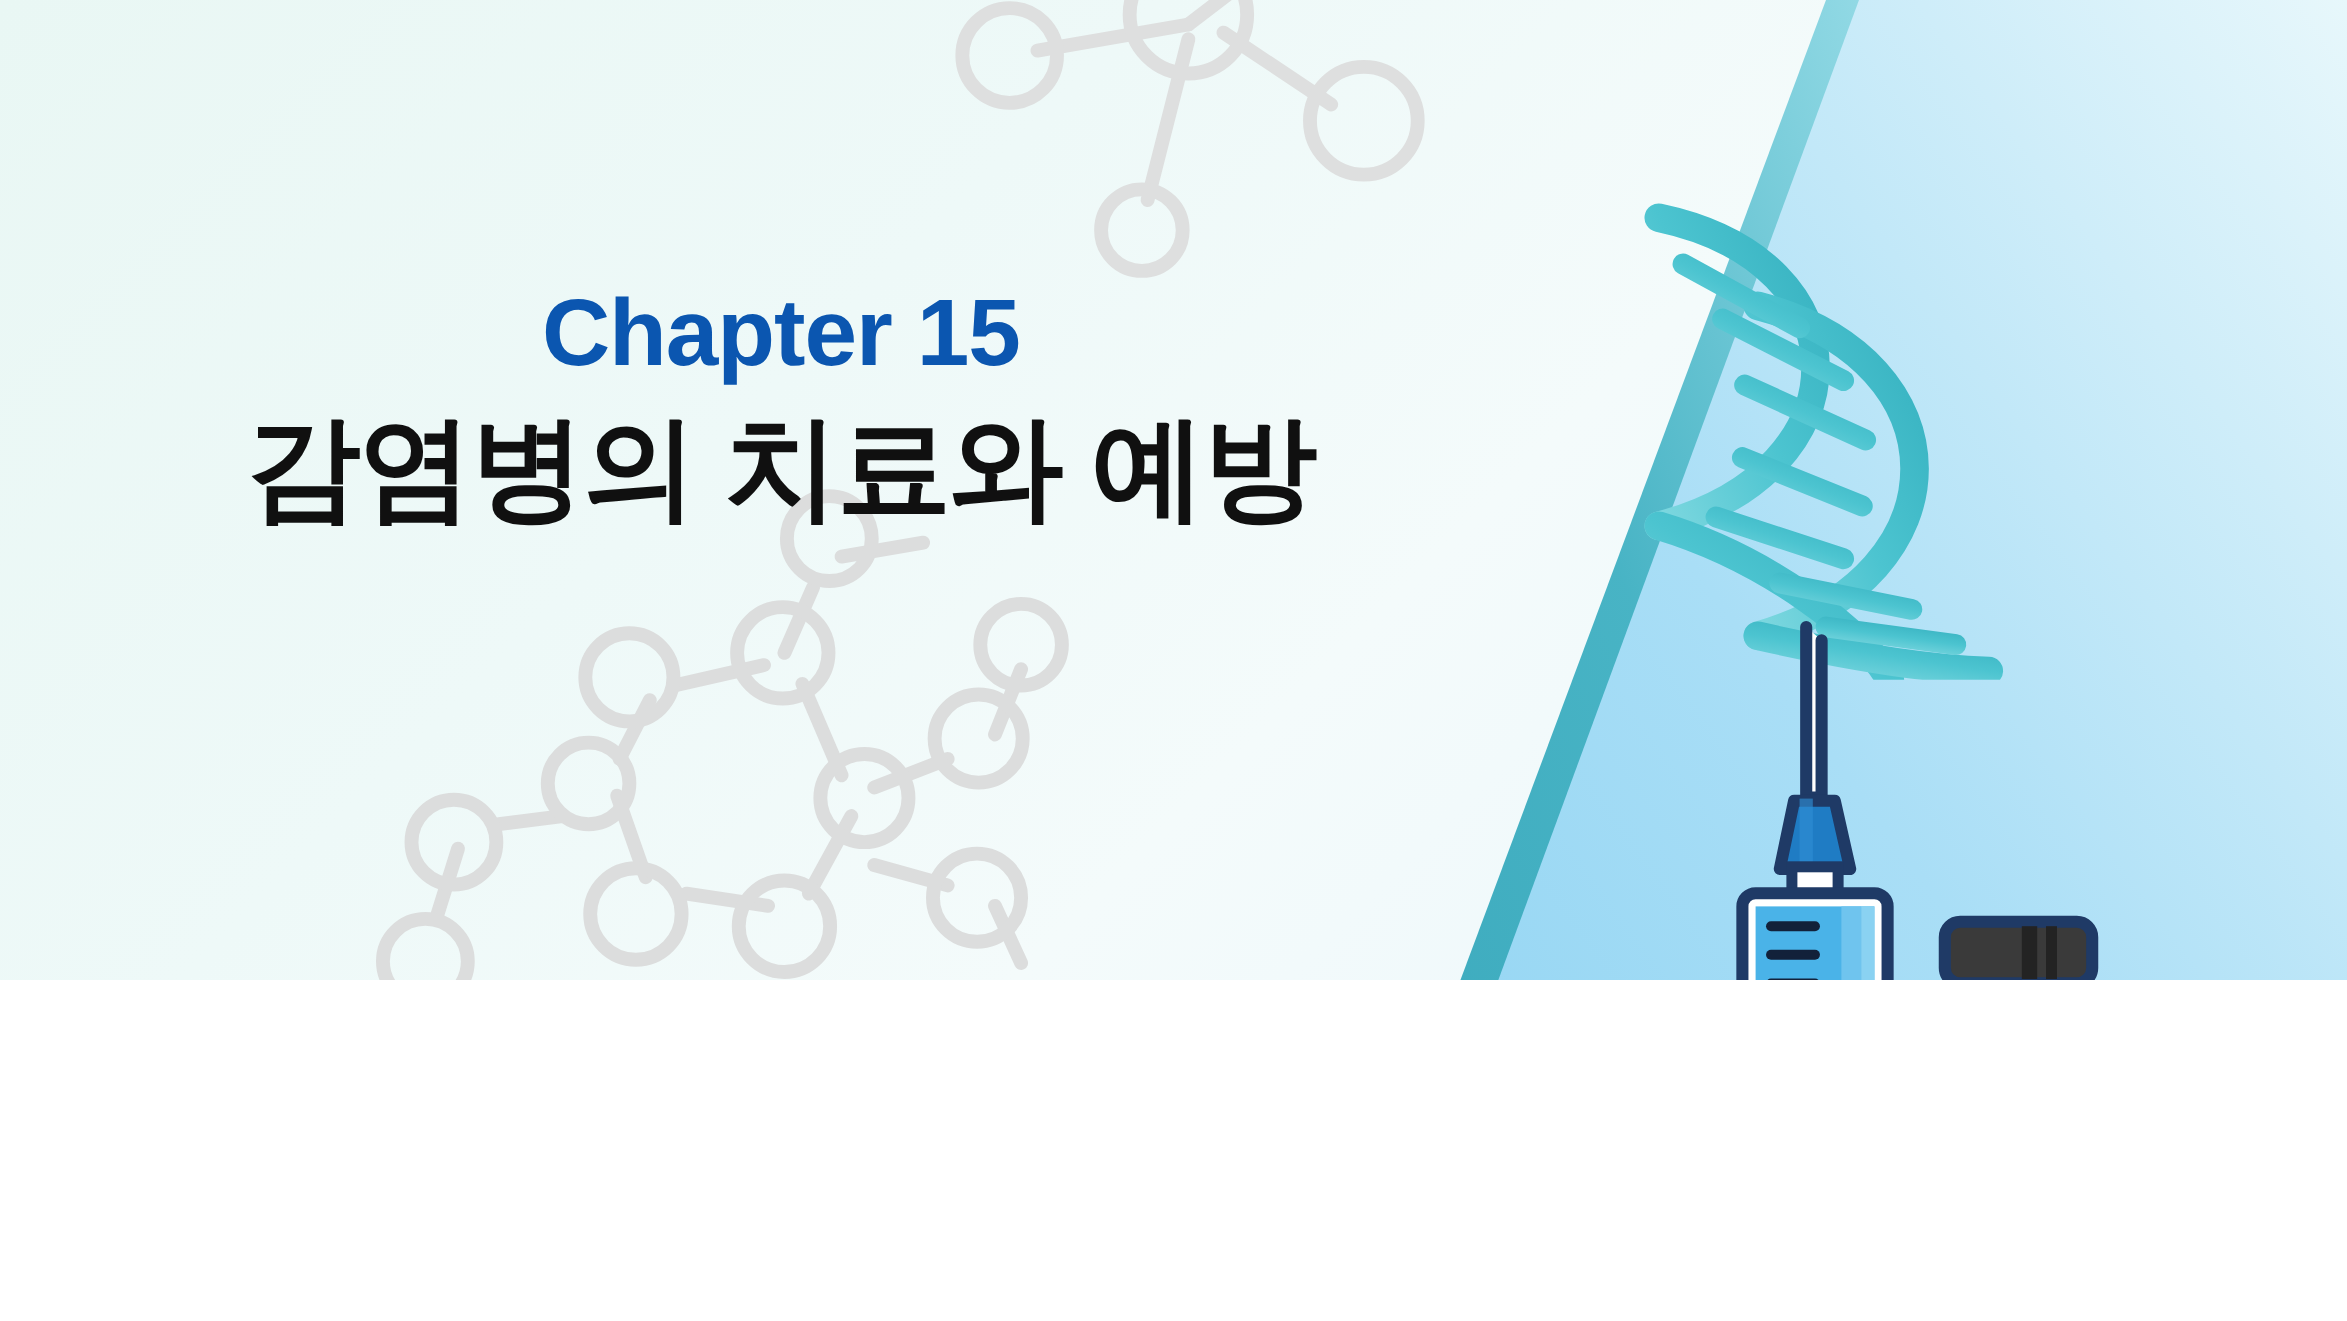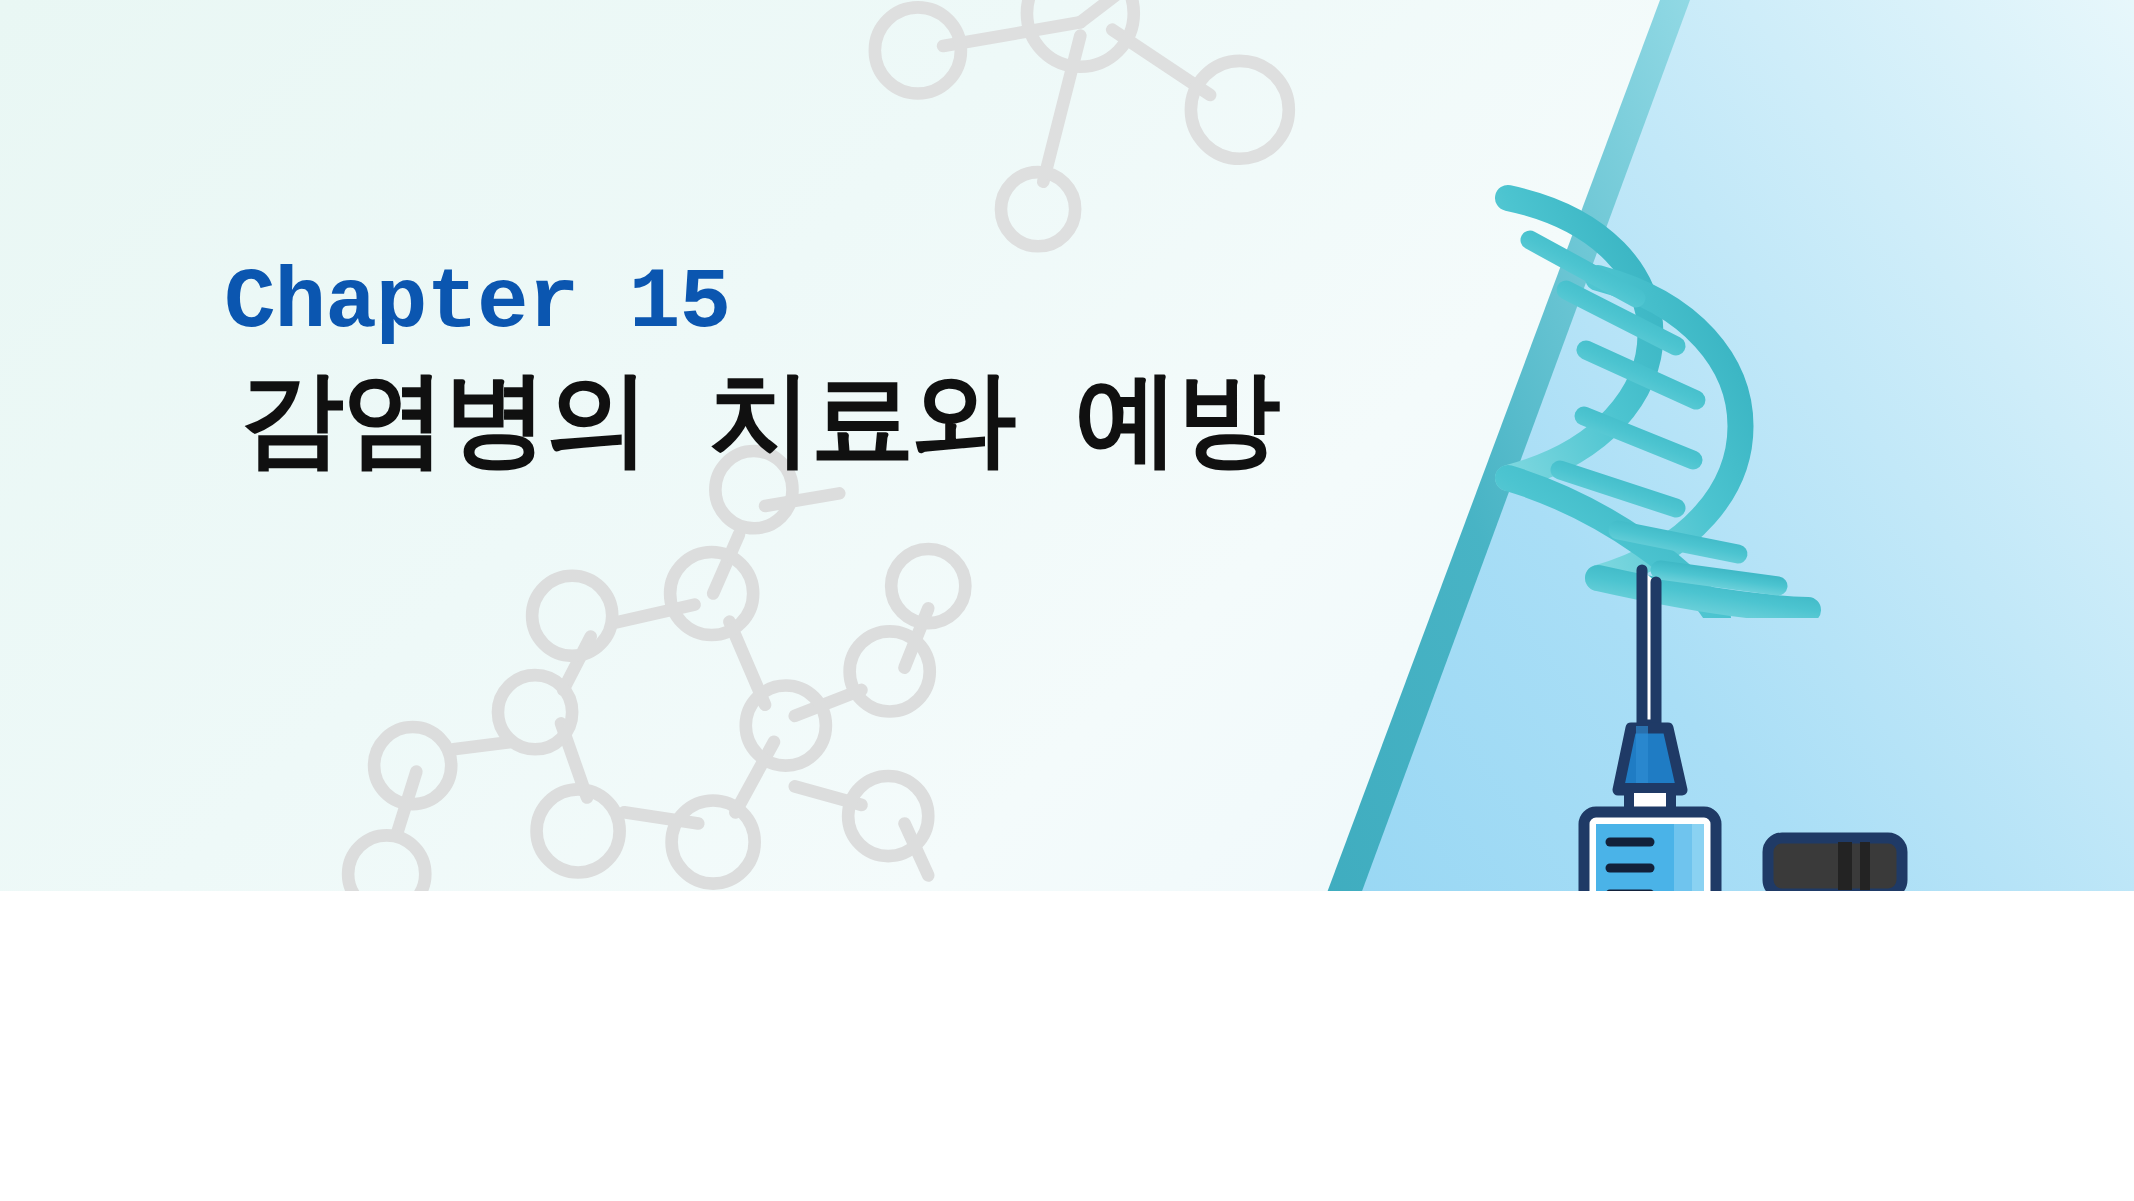--- a/index.html
+++ b/index.html
@@ -8,22 +8,23 @@
     padding: 0;
     background: #ffffff;
   }
   * { box-sizing: border-box; }
 
   .slide {
     position: relative;
     width: 2134px;
     height: 891px;
     overflow: hidden;
-    font-family: Liberation Mono, monospace;
+    font-family: Liberation Sans, sans-serif;
     background: linear-gradient(135deg, #e9f7f4 0%, #eef9f8 35%, #f4fbfb 60%, #eaf6fb 100%);
+    text-align: center;
   }
 
   
   .bg-layer {
     position: absolute;
     inset: 0;
     pointer-events: none;
   }
   .bg-layer svg { display: block; width: 100%; height: 100%; }
 
@@ -49,21 +50,21 @@
     line-height: 1.05;
     margin: 0 0 22px 0;
     white-space: nowrap;
   }
   .chapter-subtitle {
     font-size: 104px;
     font-weight: bold;
     color: #101010;
     letter-spacing: -2px;
     line-height: 1.08;
-    margin: 16px;
+    margin: 0;
     white-space: nowrap;
   }
 
   
   .dna-art {
     position: absolute;
     left: 1448px;
     top: 178px;
     width: 420px;
     height: 440px;

